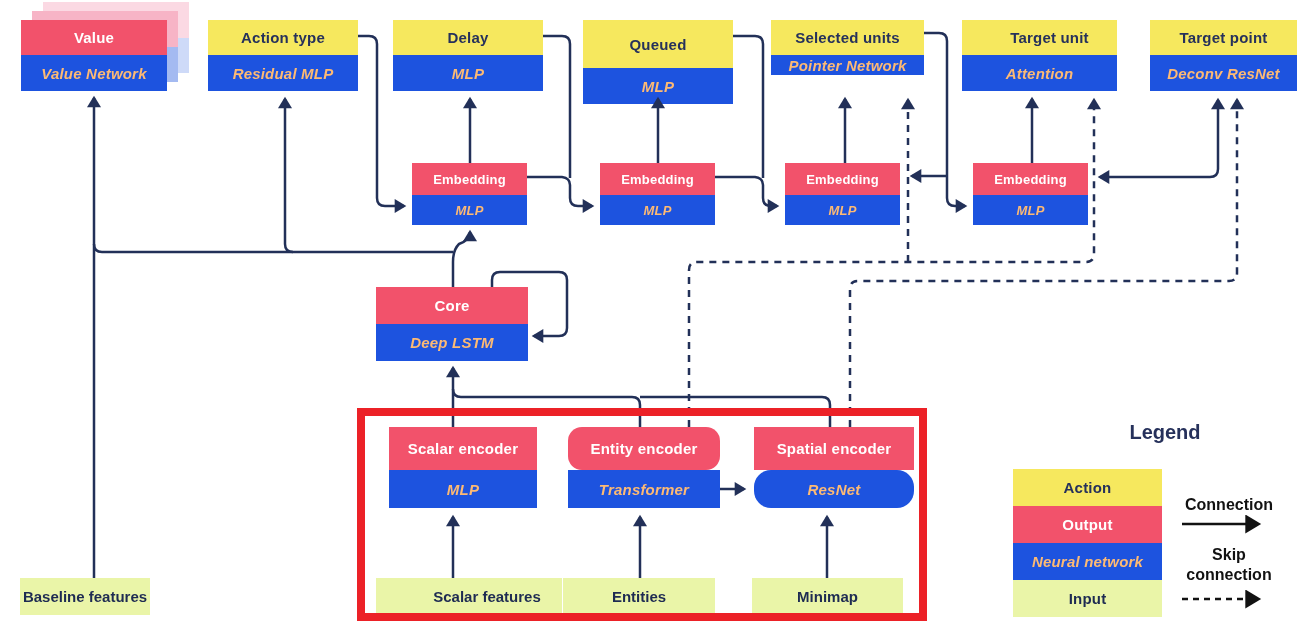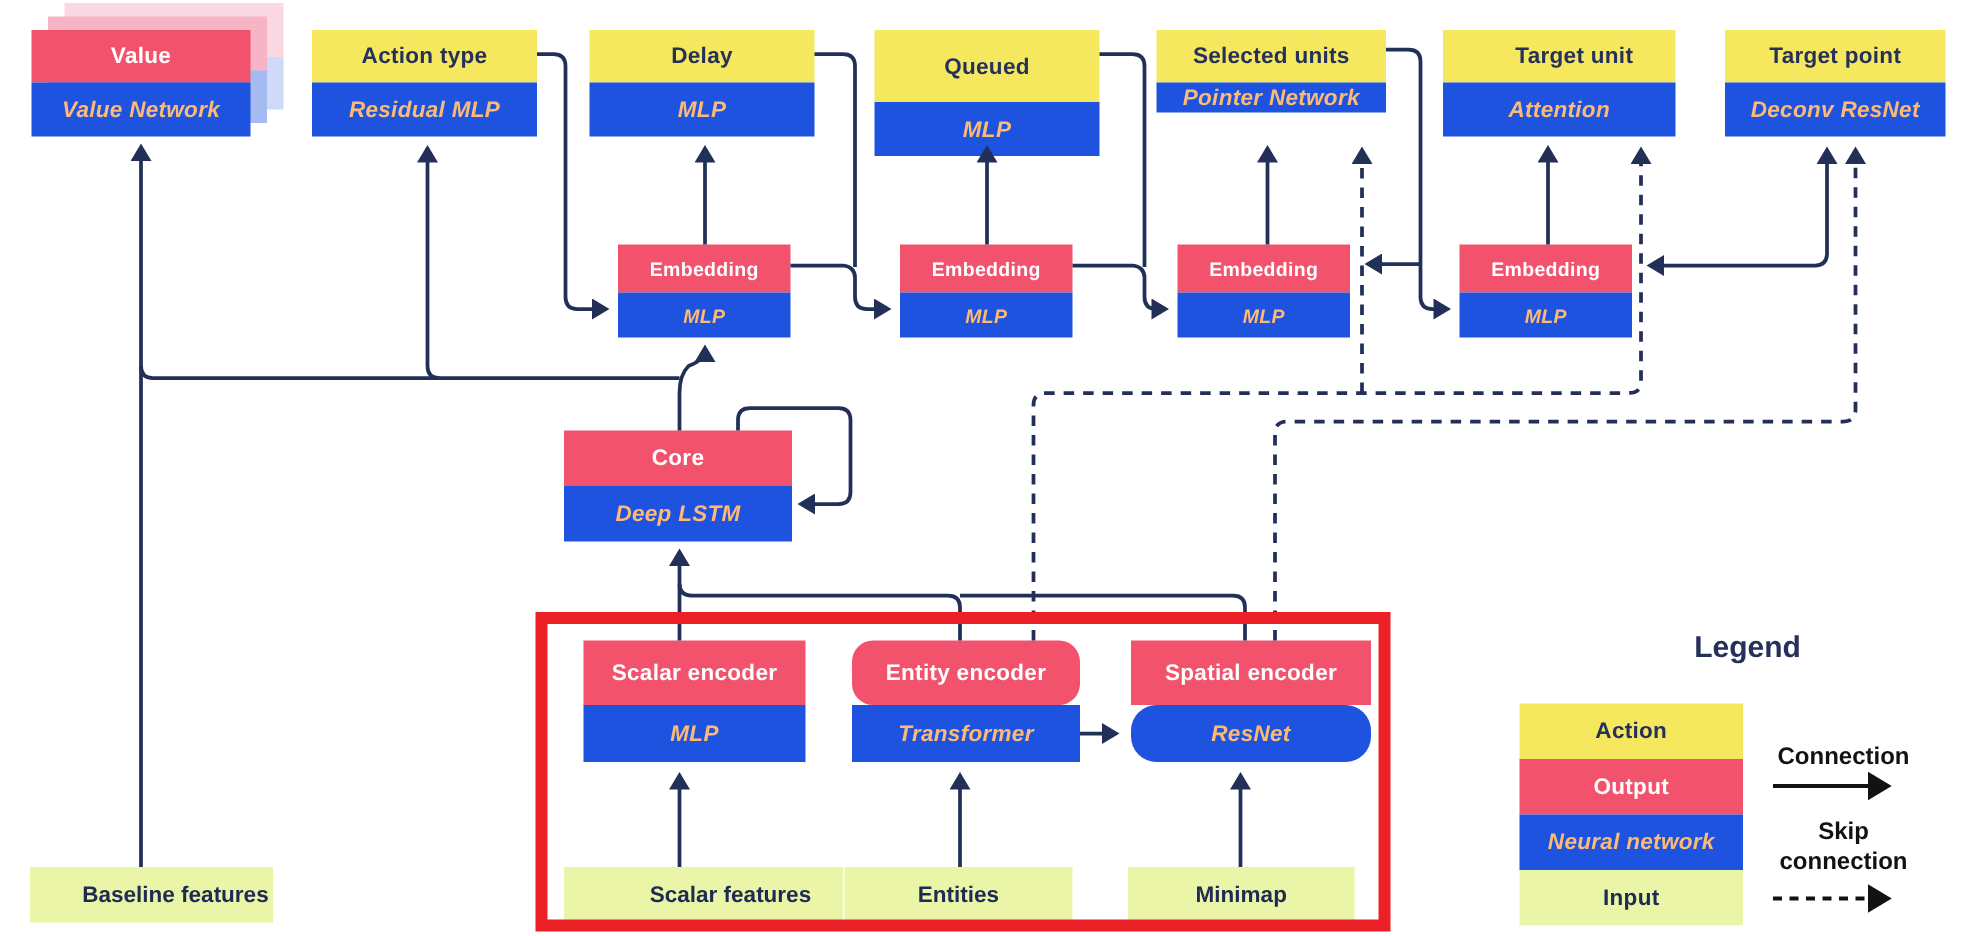--- a/index.html
+++ b/index.html
@@ -105,21 +105,21 @@
   </div>
   <div class="box" style="left:568px;top:427px;width:152px;">
     <div class="rowcell cell-pink" style="height:43px;font-size:15px;border-radius:14px;">Entity encoder</div>
     <div class="rowcell cell-blue" style="height:38px;font-size:15px;">Transformer</div>
   </div>
   <div class="box" style="left:754px;top:427px;width:160px;">
     <div class="rowcell cell-pink" style="height:43px;font-size:15px;">Spatial encoder</div>
     <div class="rowcell cell-blue" style="height:38px;font-size:15px;border-radius:17px;">ResNet</div>
   </div>
 
-  <div class="input-box cell-green" style="left:20px;top:578px;width:130px;padding-left:32px;">Baseline features</div>
+  <div class="input-box cell-green" style="left:20px;top:578px;width:130px;">Baseline features</div>
   <div class="input-box cell-green" style="left:376px;top:578px;width:150px;padding-left:36px;">Scalar features</div>
   <div class="input-box cell-green" style="left:563px;top:578px;width:152px;">Entities</div>
   <div class="input-box cell-green" style="left:752px;top:578px;width:151px;">Minimap</div>
 
   <div id="legend-title">Legend</div>
   <div id="legend-box">
     <div class="rowcell cell-yellow">Action</div>
     <div class="rowcell cell-pink">Output</div>
     <div class="rowcell cell-blue">Neural network</div>
     <div class="rowcell cell-green">Input</div>

